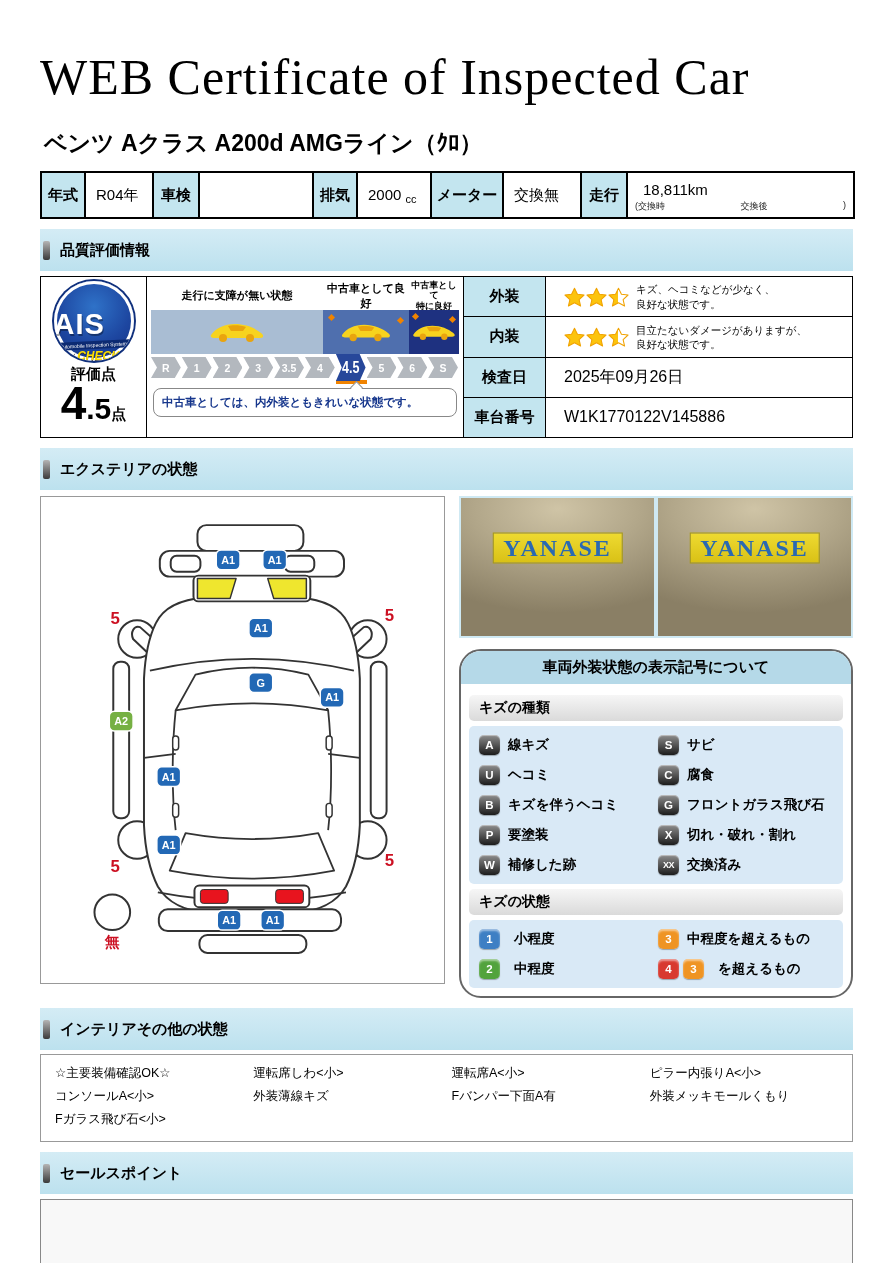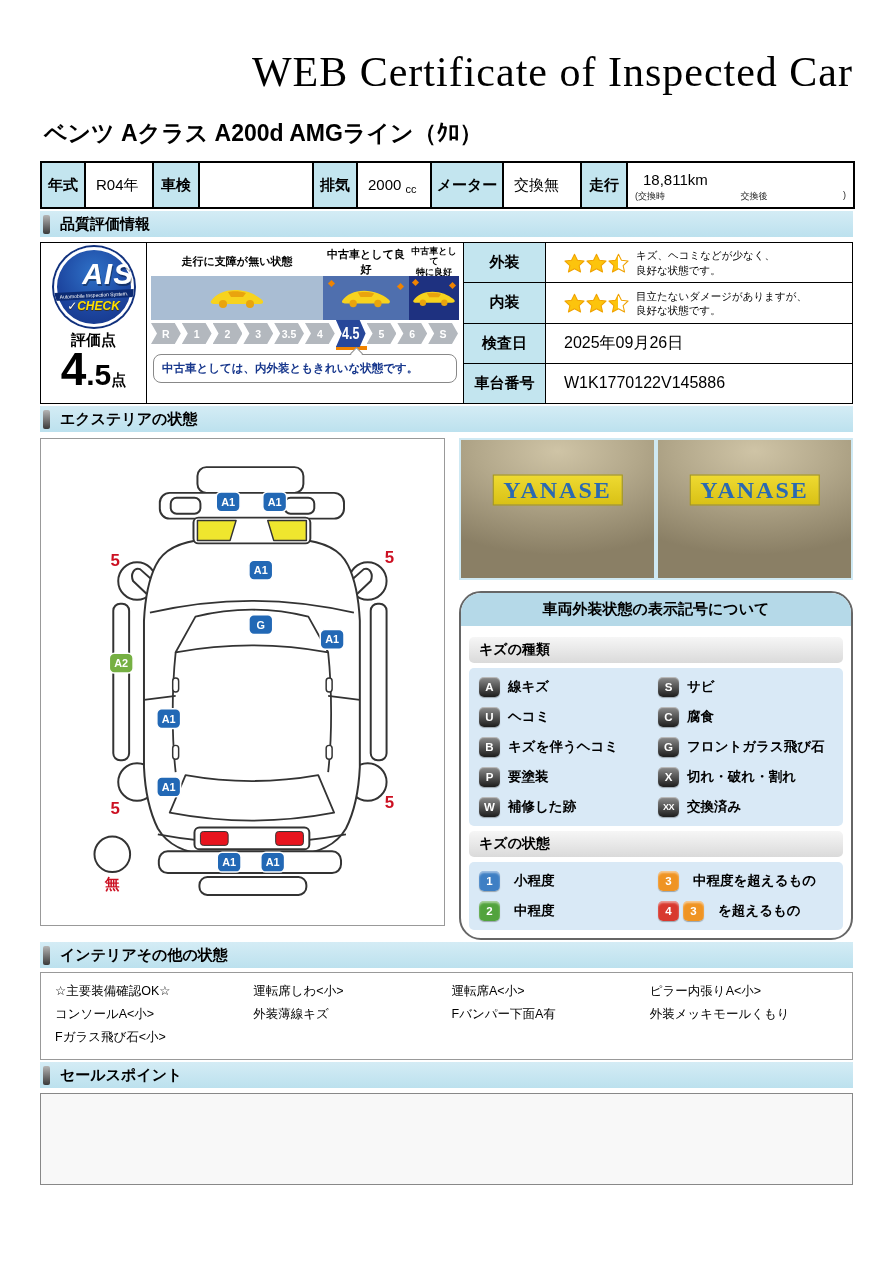--- a/index.html
+++ b/index.html
@@ -5,51 +5,51 @@
   * { box-sizing: border-box; }
   html,body { margin:0; padding:0; }
   body {
     width: 893px; min-height: 1263px; background:#fff; color:#000;
     font-family:"Liberation Sans","DejaVu Sans",sans-serif;
   }
   .page { padding: 0 40px 40px 40px; }
 
   
   .title {
-    padding-top: 48px; text-align:right;
+    padding-top: 48px; text-align:left;
     font-family:"Liberation Serif","DejaVu Serif",serif;
-    font-size: 42px; letter-spacing: 1px; font-weight: 400;
+    font-size: 50px; letter-spacing: 1px; font-weight: 400;
   }
   .car-name { margin: 22px 0 12px 4px; font-size: 23px; font-weight: bold; }
 
   
   table.spec { width:100%; border-collapse:collapse; table-layout:fixed; }
   table.spec td { border:2px solid #000; height:46px; font-size:15px; overflow:hidden; }
   td.lbl { background:#c3e5ef; font-weight:bold; text-align:center; }
   td.val { background:#fff; padding-left:10px; }
   .disp-unit { font-size:11px; vertical-align:-3px; }
   .mileage-main { font-size:15px; padding:3px 0 0 14px; }
   .mileage-sub { display:flex; justify-content:space-between; font-size:9px; color:#222; padding:2px 6px 0 6px; }
 
   
   .sec-header {
-    margin-top:2px; height:26px; display:flex; align-items:center;
+    margin-top:10px; height:42px; display:flex; align-items:center;
     background:linear-gradient(180deg,#d4ecf5 0%,#bce1ee 100%);
     font-weight:bold; font-size:15px;
   }
   .sec-bar { width:7px; height:19px; border-radius:2px;
     background:linear-gradient(180deg,#b5b5b5,#3a3a3a); margin:0 10px 0 3px; }
 
   
   .q-box { display:flex; border:1px solid #000; margin-top:5px; height:162px; }
   .q-ais { width:106px; border-right:1px solid #000; display:flex; flex-direction:column; align-items:center; padding-top:4px; }
   .ais-badge { position:relative; width:80px; height:80px; border-radius:50%; overflow:hidden;
     background:radial-gradient(circle at 50% 32%, #2f72c8 0%, #1d46a0 55%, #122f80 100%);
     box-shadow:0 0 0 2px #10307c, inset 0 0 0 3px #fff; }
-  .ais-text { margin-top:13px; text-align:right; color:#fff; font-style:italic; font-weight:bold;
+  .ais-text { margin-top:29px; text-align:left; color:#fff; font-weight:bold;
     font-size:29px; line-height:1; letter-spacing:1px; text-shadow:1px 2px 0 rgba(0,0,0,.35); }
   .ais-band { margin-top:2px; background:#0c2a72; color:#fff; font-size:5px; text-align:center;
     transform:rotate(-3deg); padding:1px 0; white-space:nowrap; }
   .ais-check { text-align:center; font-size:12px; font-weight:bold; font-style:italic;
     color:#ffe000; text-shadow:0 1px 0 #333; }
   .ais-check .chk { color:#fff; }
   .q-score-label { font-weight:bold; font-size:15px; margin-top:4px; }
   .q-score { display:flex; align-items:baseline; line-height:.85; }
   .q-score .si { font-size:46px; font-weight:bold; }
   .q-score .sd { font-size:30px; font-weight:bold; }
@@ -476,21 +476,21 @@
               </div>
             </div>
           <div class="legend-sub">キズの状態</div>
           <div class="legend-grid" id="legend-states">
               <div class="legend-item">
                 <span class="sym state" style="background: linear-gradient(rgb(62, 127, 196) 0%, rgb(62, 127, 196) 100%); box-shadow: rgba(255, 255, 255, 0.5) 0px 2px 2px inset, rgba(0, 0, 0, 0.3) 0px 1px 1px;">1</span>
                 <span style="margin-left: 6px;">小程度</span>
               </div>
               <div class="legend-item">
                 <span class="sym state" style="background: linear-gradient(rgb(239, 148, 35) 0%, rgb(239, 148, 35) 100%); box-shadow: rgba(255, 255, 255, 0.5) 0px 2px 2px inset, rgba(0, 0, 0, 0.3) 0px 1px 1px;">3</span>
-                <span style="margin-left: 6px;">中程度を超えるもの</span>
+                <span style="">中程度を超えるもの</span>
               </div>
               <div class="legend-item">
                 <span class="sym state" style="background: linear-gradient(rgb(82, 163, 61) 0%, rgb(82, 163, 61) 100%); box-shadow: rgba(255, 255, 255, 0.5) 0px 2px 2px inset, rgba(0, 0, 0, 0.3) 0px 1px 1px;">2</span>
                 <span style="margin-left: 6px;">中程度</span>
               </div>
               <div class="legend-item">
                 <span class="sym state" style="background: linear-gradient(rgb(216, 57, 47) 0%, rgb(216, 57, 47) 100%); box-shadow: rgba(255, 255, 255, 0.5) 0px 2px 2px inset, rgba(0, 0, 0, 0.3) 0px 1px 1px;">4</span>
                 <span class="sym state" style="background: linear-gradient(rgb(239, 148, 35) 0%, rgb(239, 148, 35) 100%); box-shadow: rgba(255, 255, 255, 0.5) 0px 2px 2px inset, rgba(0, 0, 0, 0.3) 0px 1px 1px;">3</span>
                 <span style="margin-left: 6px;">を超えるもの</span>
               </div>

